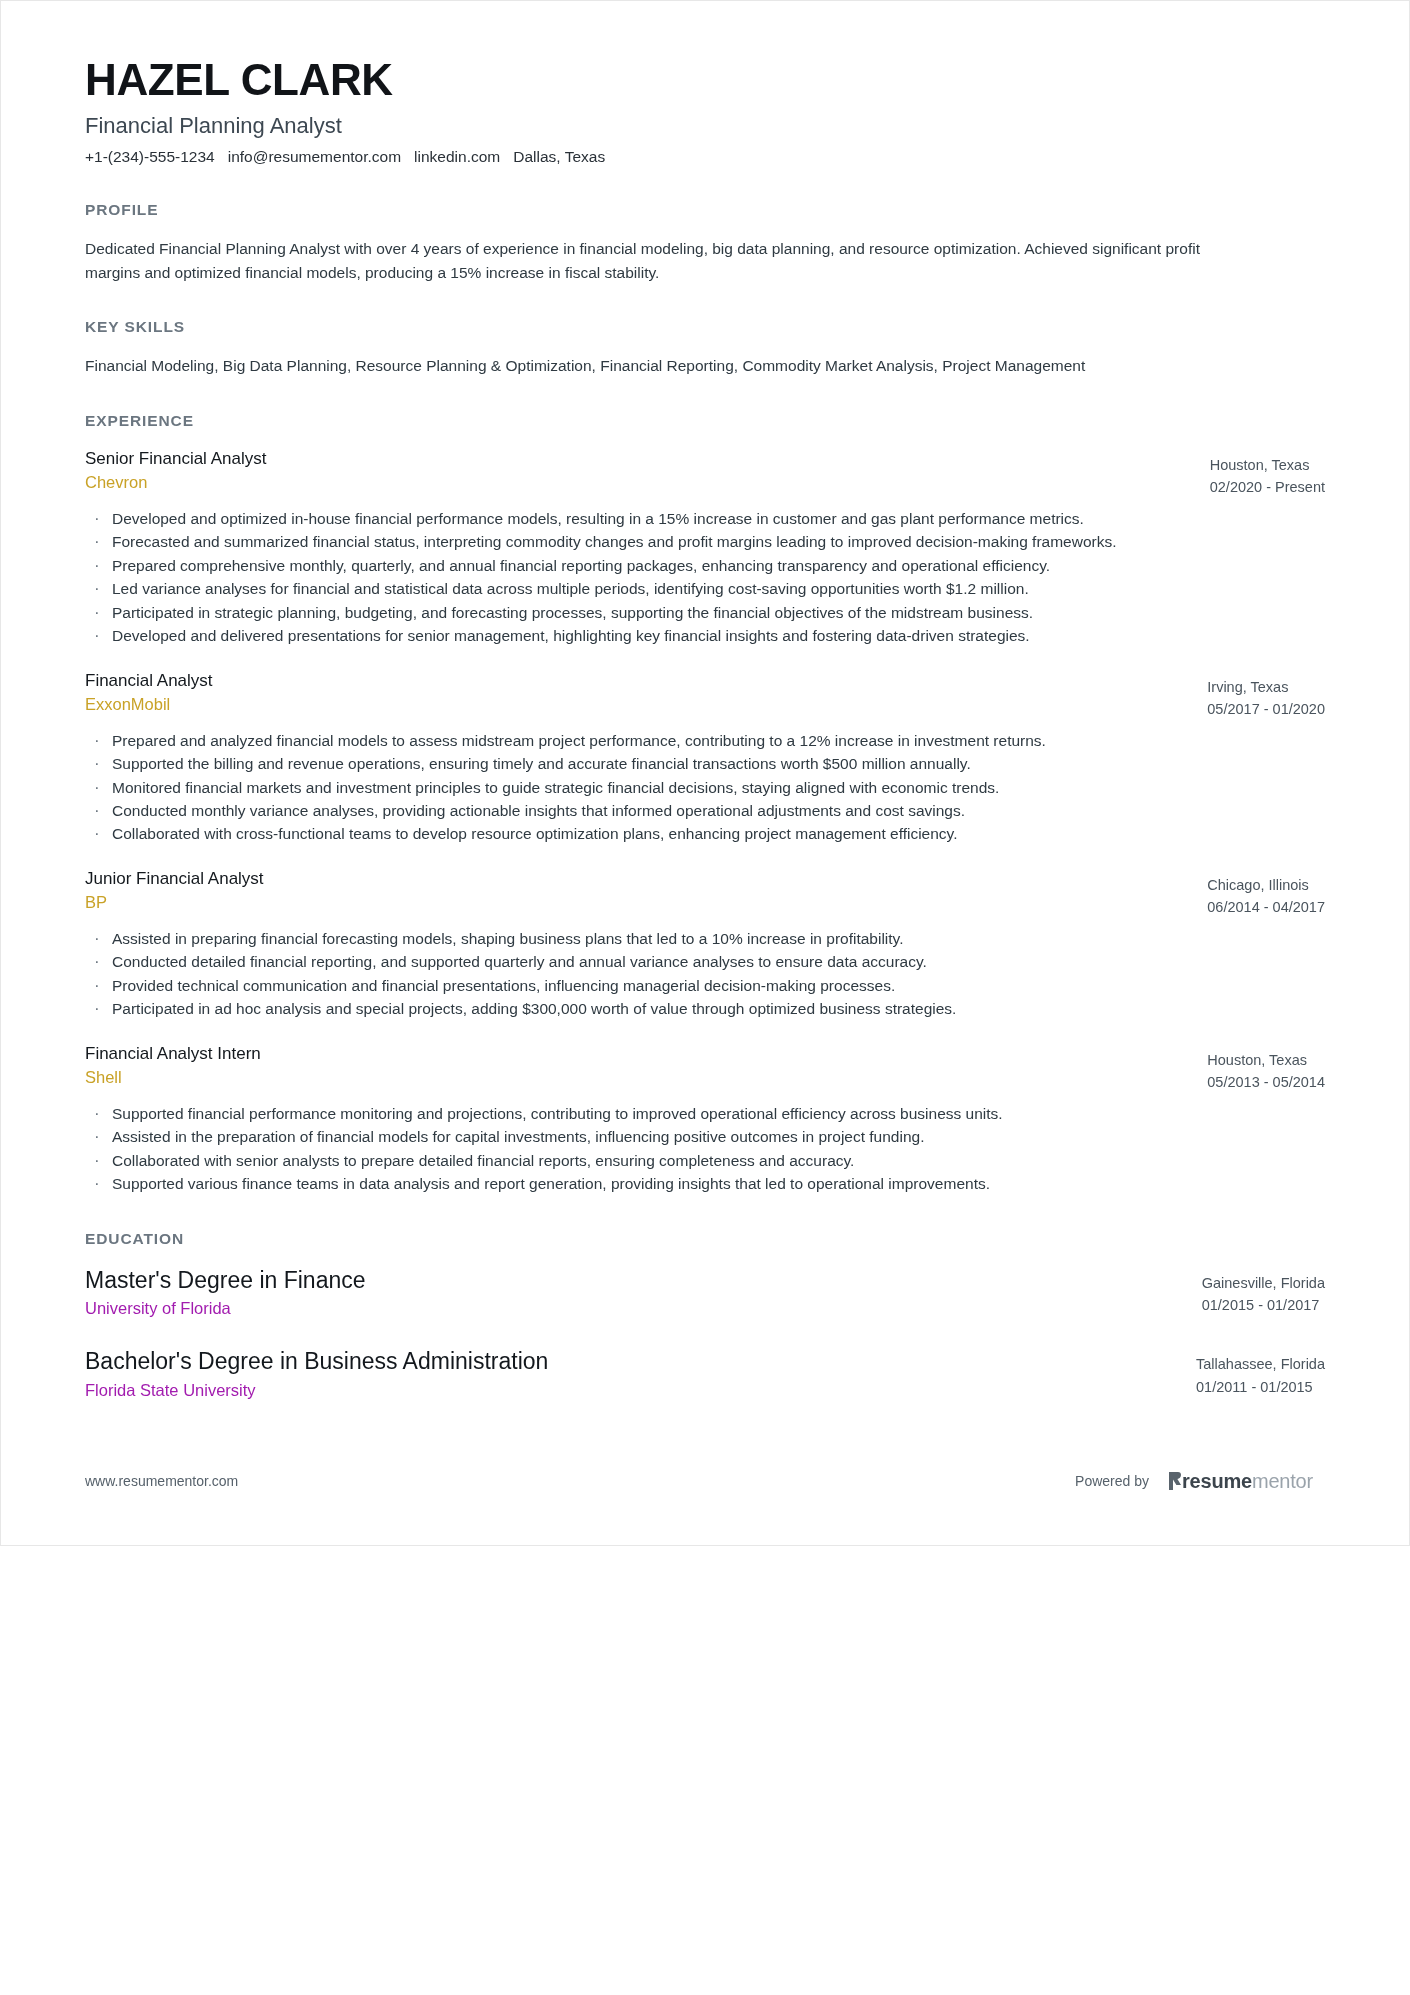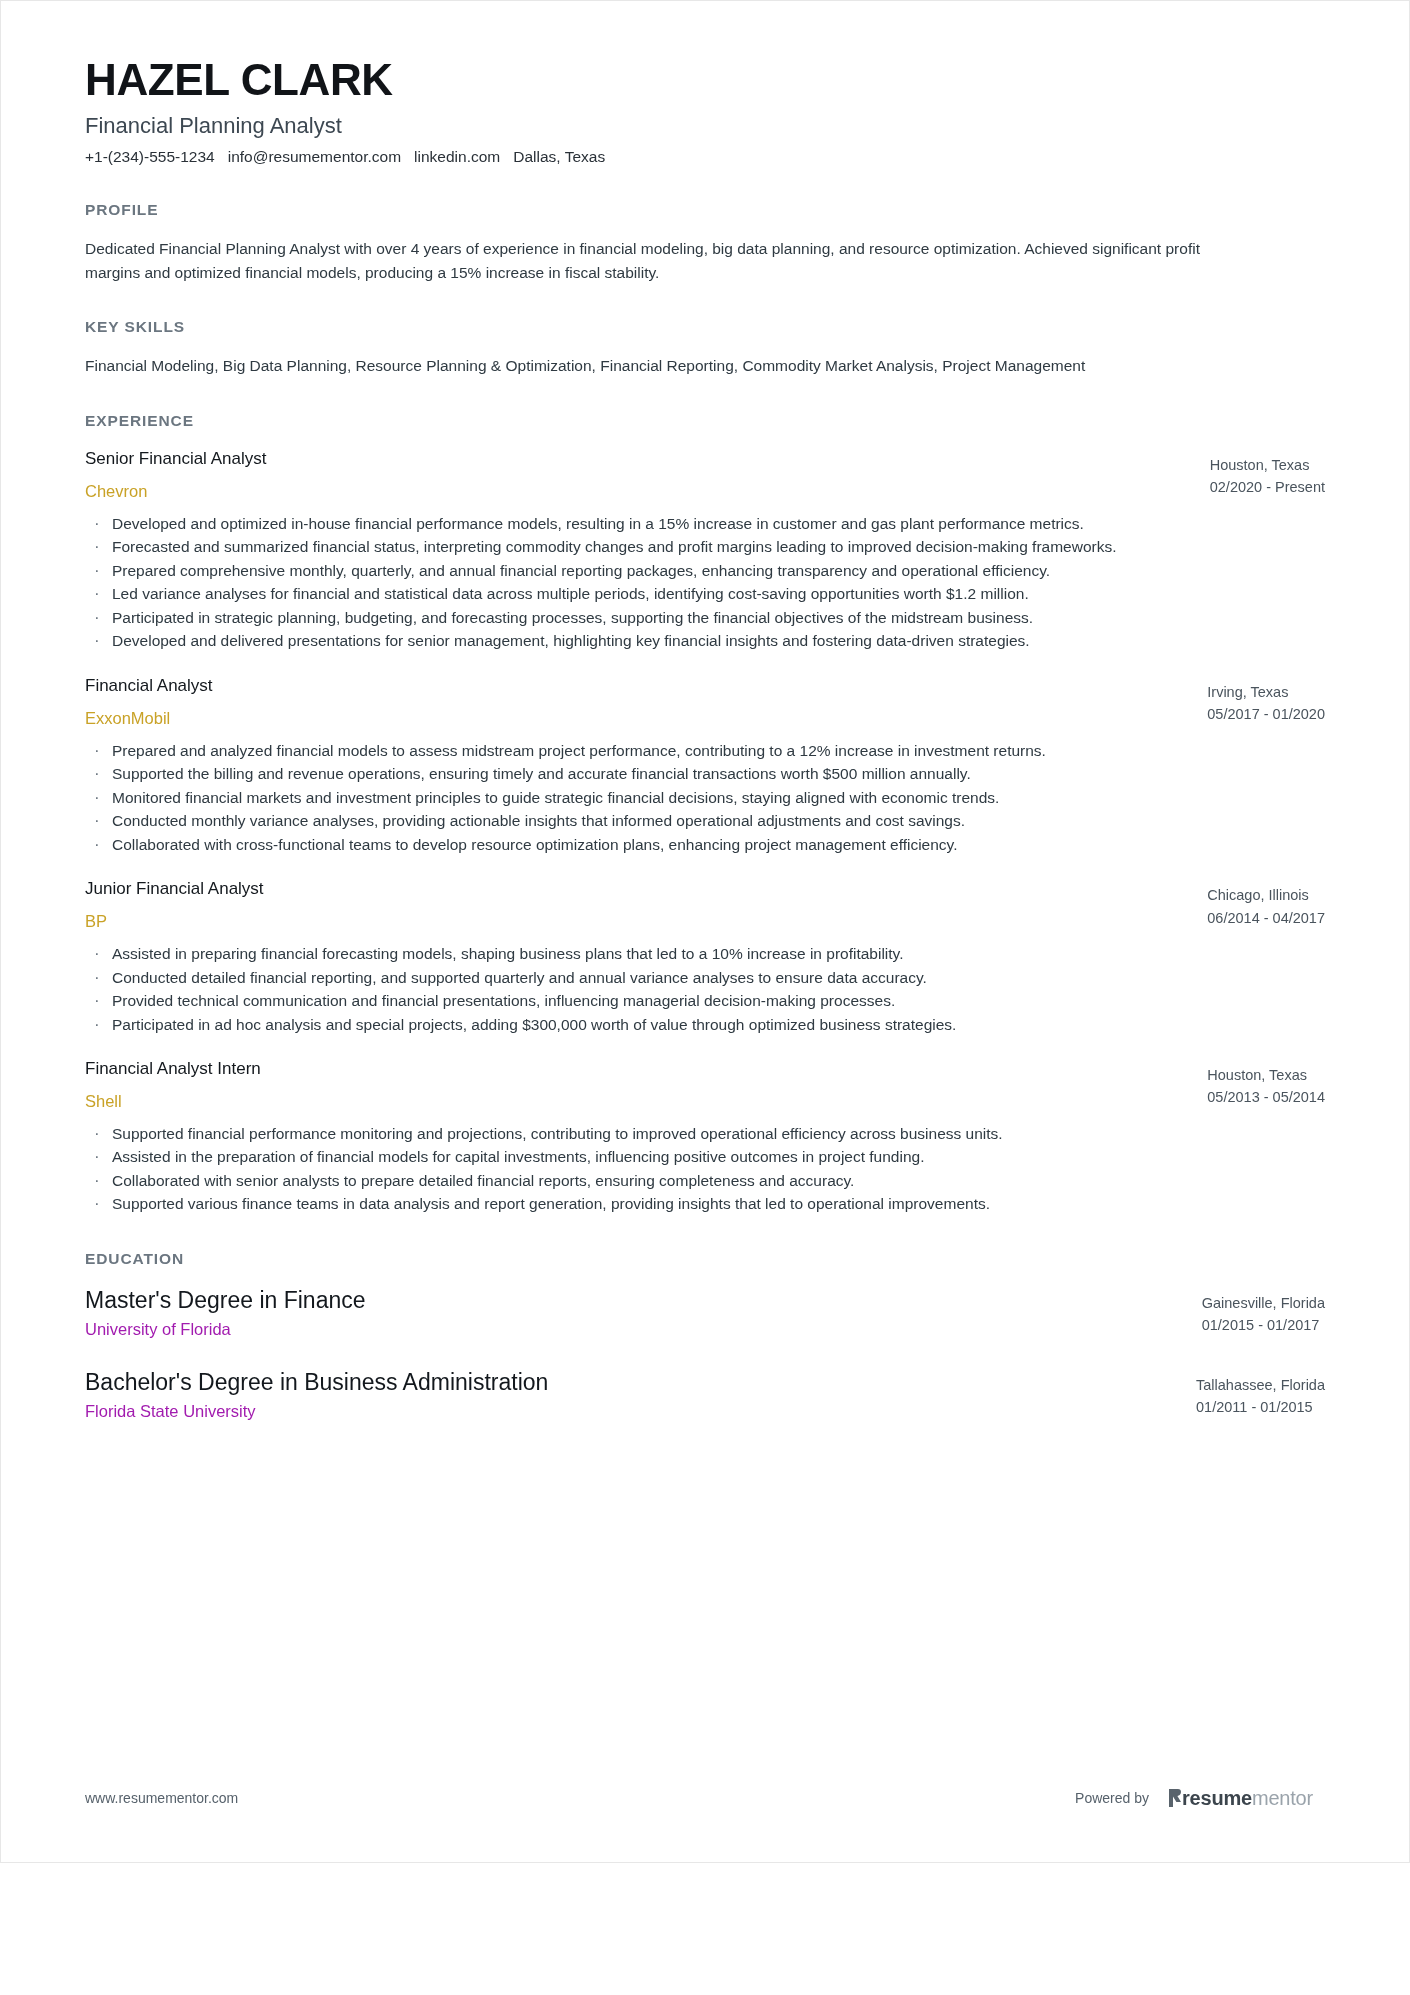--- a/index.html
+++ b/index.html
@@ -12,21 +12,21 @@
   body {
     width: 1410px;
     height: 1995px;
     font-family: "Liberation Sans", sans-serif;
     color: #2f3a42;
     position: relative;
   }
 
   .page {
     width: 1410px;
-    height: 1863px;
+    height: 1546px;
     background: #fff;
     padding: 56px 84px 0 84px;
     position: relative;
     border: 1px solid #e7e7e7;
   }
 
   
   .name {
     font-size: 44px;
     font-weight: bold;
@@ -89,21 +89,21 @@
   .job-title {
     font-size: 17px;
     font-weight: normal;
     color: #13181d;
     line-height: 1.3;
   }
   .company {
     font-size: 16.5px;
     color: #c9a227;
     line-height: 1.45;
-    margin-top: 10px;
+    margin-top: 1px;
   }
   .meta-loc, .meta-date {
     font-size: 14.5px;
     color: #4a545d;
     line-height: 1.55;
     white-space: nowrap;
   }
 
   ul.bullets {
     list-style: none;

